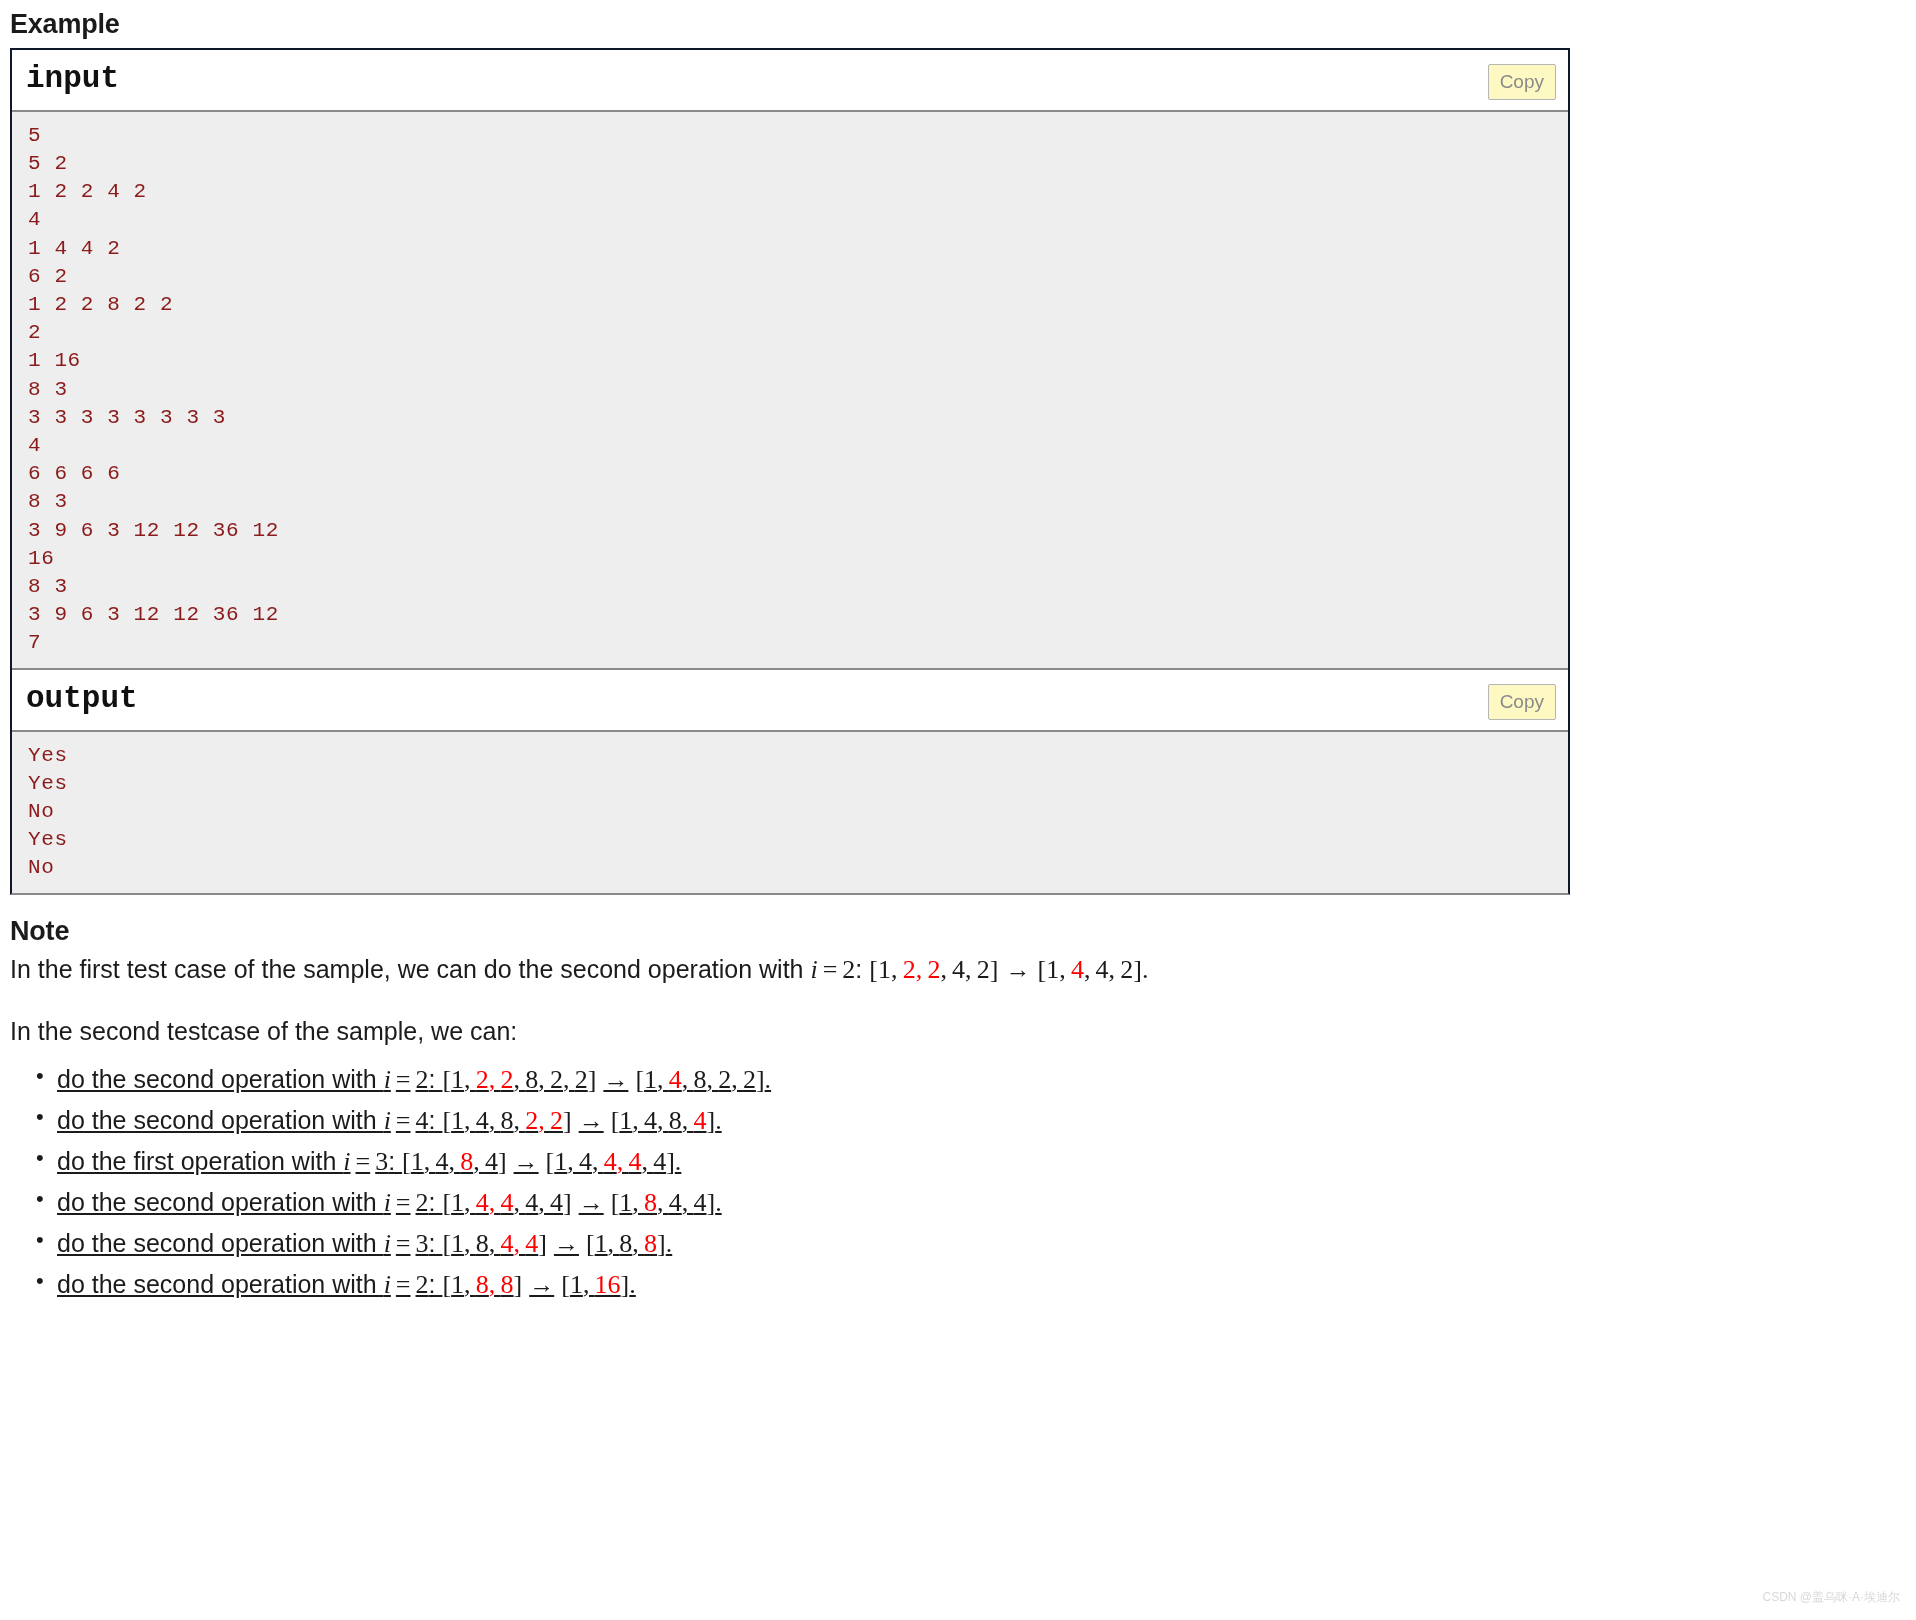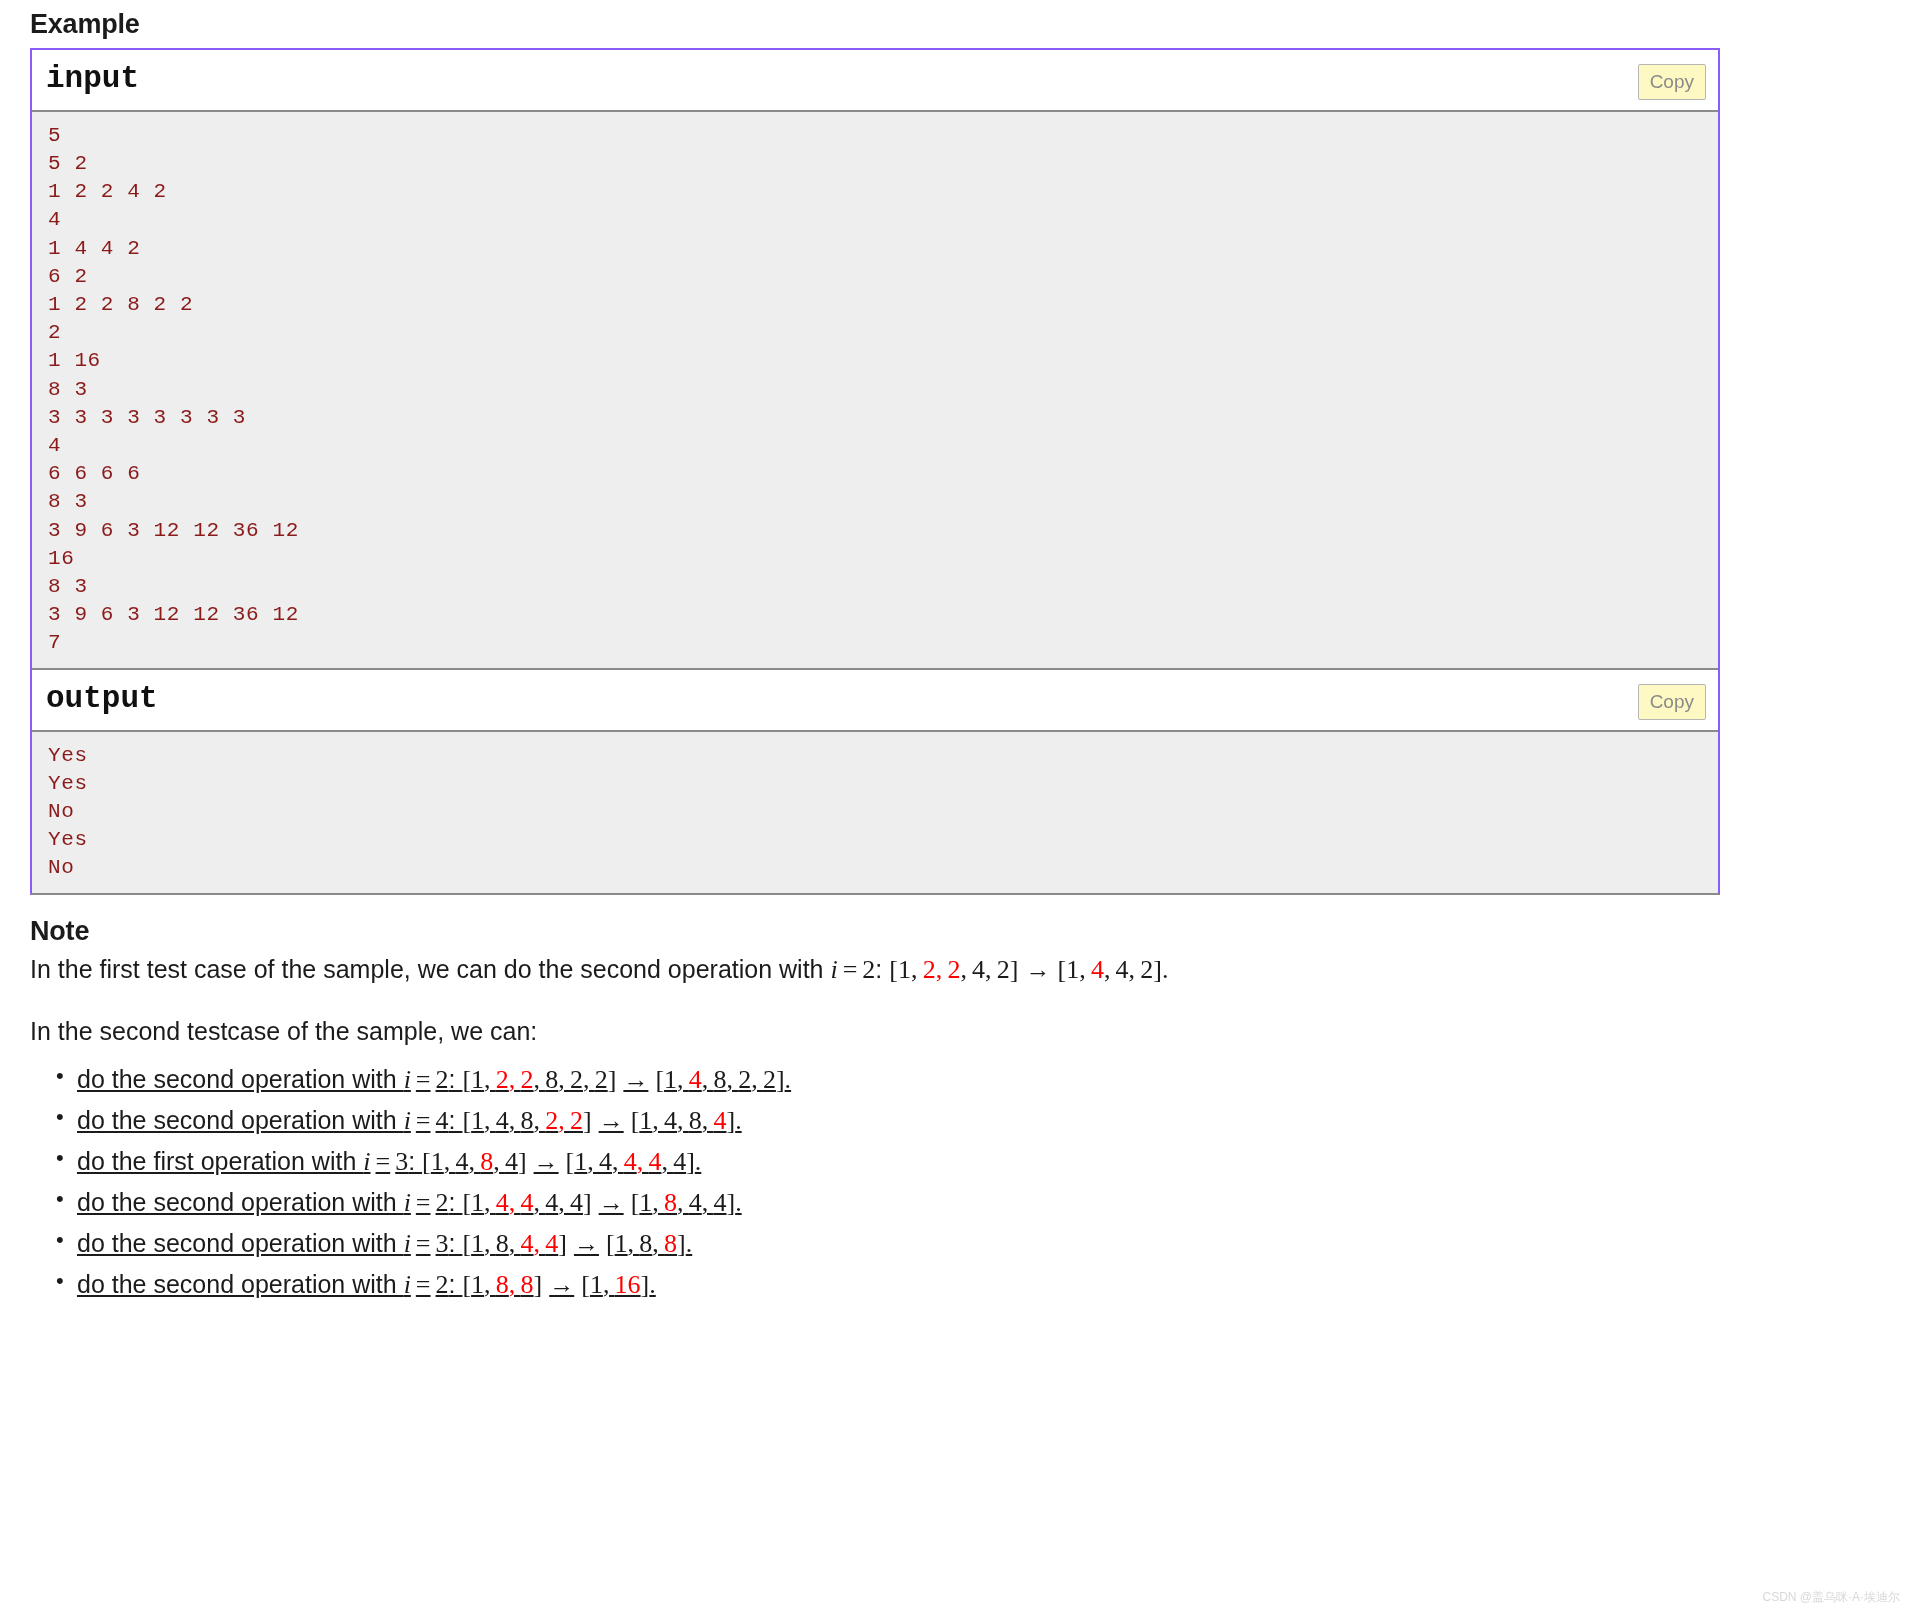--- a/index.html
+++ b/index.html
@@ -11,39 +11,38 @@
     width: 1916px;
     min-height: 1620px;
     font-family: "Liberation Sans", sans-serif;
     color: #1b1b1b;
     position: relative;
     overflow: hidden;
   }
   .page {
     padding: 0 12px 0 10px;
     box-sizing: border-box;
-    margin-left: 20px;
   }
 
   
   .section-title {
     font-size: 27px;
     font-weight: bold;
     line-height: 1.1;
     color: #1b1b1b;
     margin: 10px 0 8px 0;
     letter-spacing: -0.2px;
   }
 
   
   .sample-tests {
-    border: 2px solid #8b5cf6;
+    border: 2px solid #0f172a;
     border-bottom: 2px solid #8a8a8a;
     box-sizing: border-box;
-    width: 1690px;
+    width: 1560px;
   }
   .io-title-bar {
     position: relative;
     background: #ffffff;
     border-bottom: 2px solid #8a8a8a;
     padding: 10px 14px 12px 14px;
     box-sizing: border-box;
     min-height: 62px;
   }
   .io-title {

